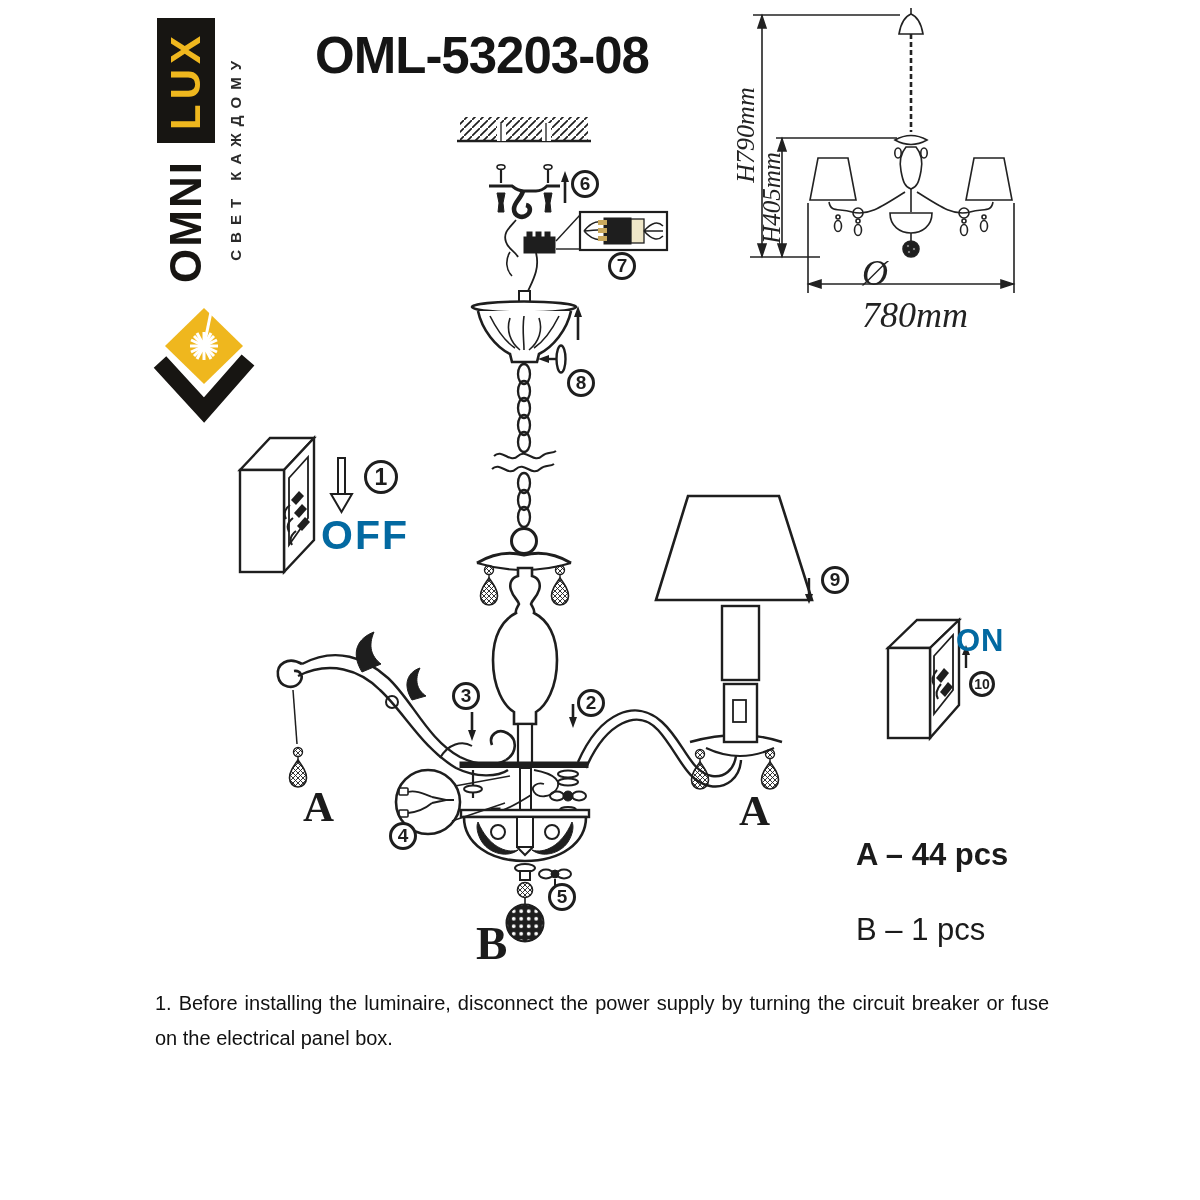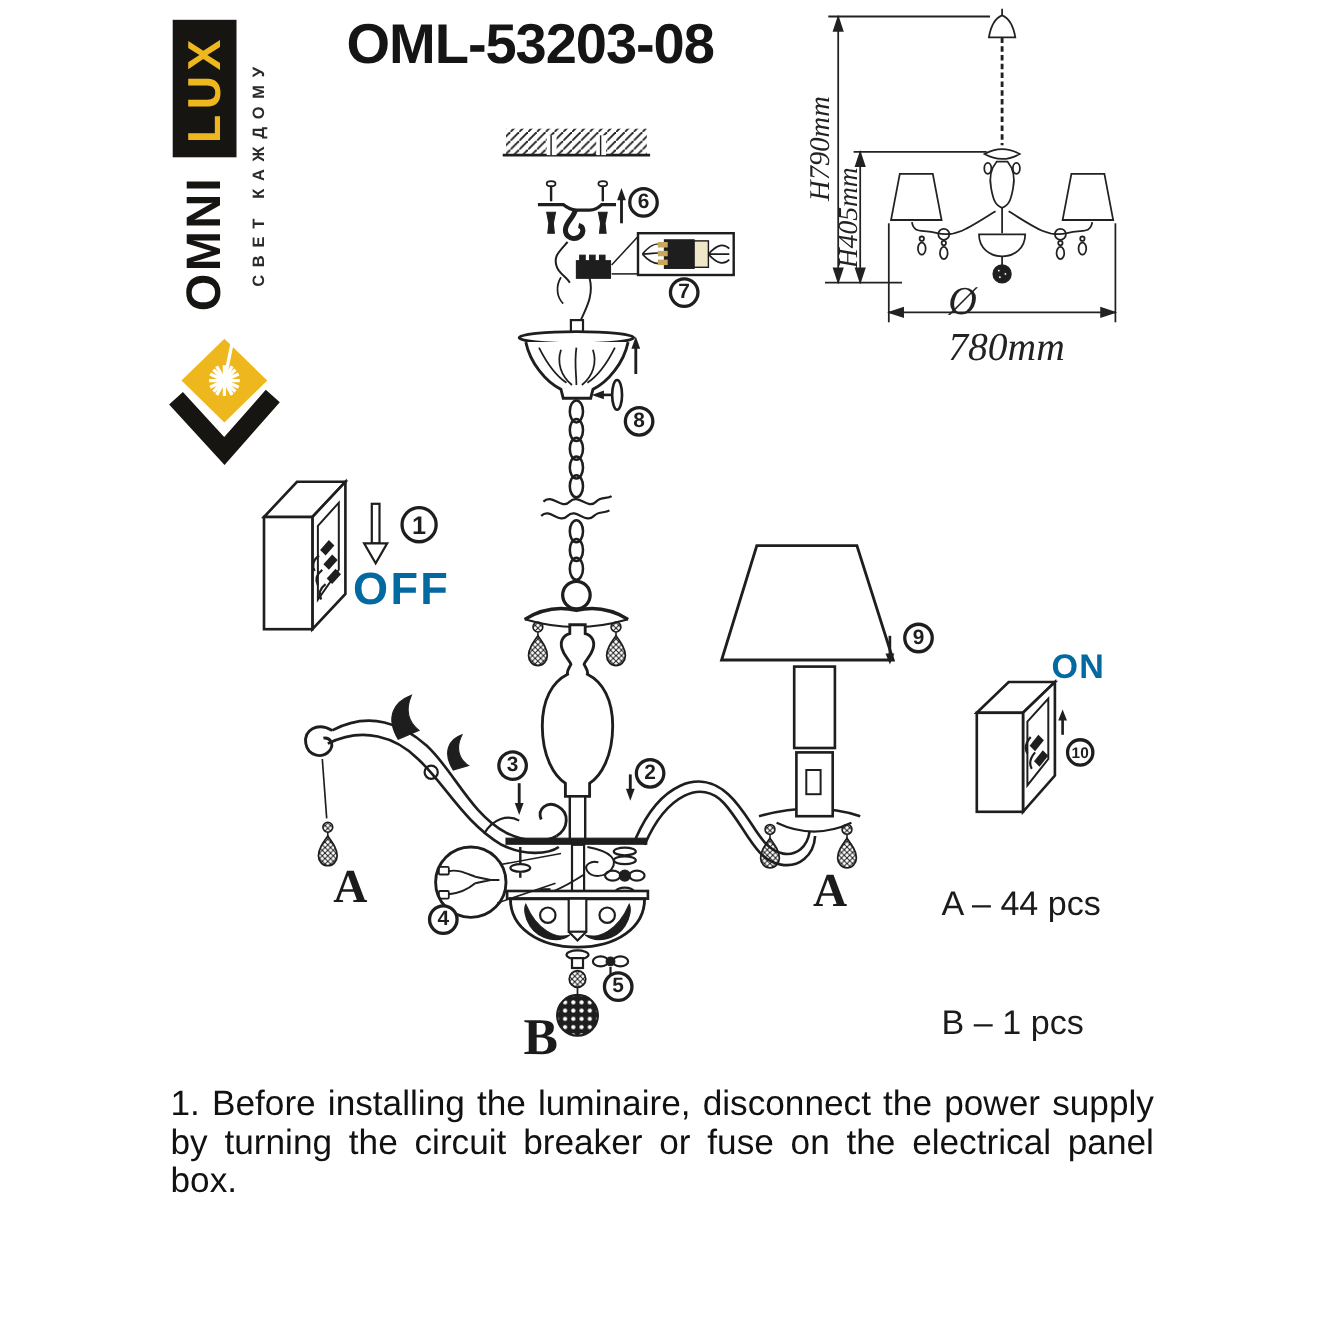--- a/index.html
+++ b/index.html
@@ -11,48 +11,48 @@
   .vtext{writing-mode:vertical-rl;transform:rotate(180deg);text-orientation:mixed;white-space:nowrap;}
   .lux-text{font-weight:bold;font-size:42px;letter-spacing:5px;color:#efb71e;}
   .omni-text{position:absolute;left:157px;top:146px;width:58px;height:150px;display:flex;
              align-items:center;justify-content:center;font-weight:bold;font-size:44px;
              letter-spacing:2px;color:#171512;}
   .tagline{position:absolute;left:223px;top:16px;width:24px;height:282px;display:flex;
            align-items:center;justify-content:center;font-weight:bold;font-size:15px;
            letter-spacing:7px;color:#2a2a2a;}
   .brandmark{position:absolute;left:148px;top:298px;}
   
-  .title{position:absolute;left:278px;top:10px;width:408px;text-align:center;
+  .title{position:absolute;left:278px;top:26px;width:408px;text-align:center;
          font-size:51px;font-weight:bold;letter-spacing:-1px;color:#151515;}
   
   .dim{position:absolute;font-family:"Liberation Serif",serif;font-style:italic;color:#222;}
   .dim.rot{width:140px;text-align:center;transform:rotate(-90deg);}
   .dim-h790{left:676px;top:120px;font-size:26px;}
   .dim-h405{left:702px;top:184px;font-size:25px;}
   .dim-dia{left:862px;top:252px;font-size:36px;width:130px;}
   
   .marker{position:absolute;border:3px solid #1e1e1e;border-radius:50%;background:#fff;
           display:flex;align-items:center;justify-content:center;font-weight:bold;
           box-sizing:border-box;}
   .m28{width:28px;height:28px;font-size:19px;}
   .m34{width:34px;height:34px;font-size:23px;}
   .m26{width:26px;height:26px;font-size:14px;}
   
   .switchlab{position:absolute;font-weight:bold;color:#0369a1;}
   .off{left:321px;top:512px;font-size:41px;letter-spacing:2px;}
-  .on{left:956px;top:588px;font-size:31px;letter-spacing:1px;}
+  .on{left:956px;top:623px;font-size:31px;letter-spacing:1px;}
   .crys{position:absolute;font-family:"Liberation Serif",serif;font-weight:bold;color:#1b1b1b;}
   .a1{left:303px;top:782px;font-size:43px;}
   .a2{left:739px;top:786px;font-size:43px;}
   .b1{left:476px;top:916px;font-size:47px;}
   .count{position:absolute;left:856px;font-size:31px;color:#1b1b1b;}
-  .count.c1{top:804px;}
+  .count.c1{top:837px;font-weight:bold;}
   .count.c2{top:892px;margin-top:20px;}
   
-  .instr{position:absolute;left:155px;top:986px;width:894px;font-size:32px;line-height:35px;
+  .instr{position:absolute;left:155px;top:986px;width:894px;font-size:20px;line-height:35px;
          text-align:justify;color:#111;}
   .instr p{margin:0;}
 </style>
 </head>
 <body>
 
 <div class="sheet">
 
   <div class="lux-box">
     <span class="vtext lux-text">LUX</span>

